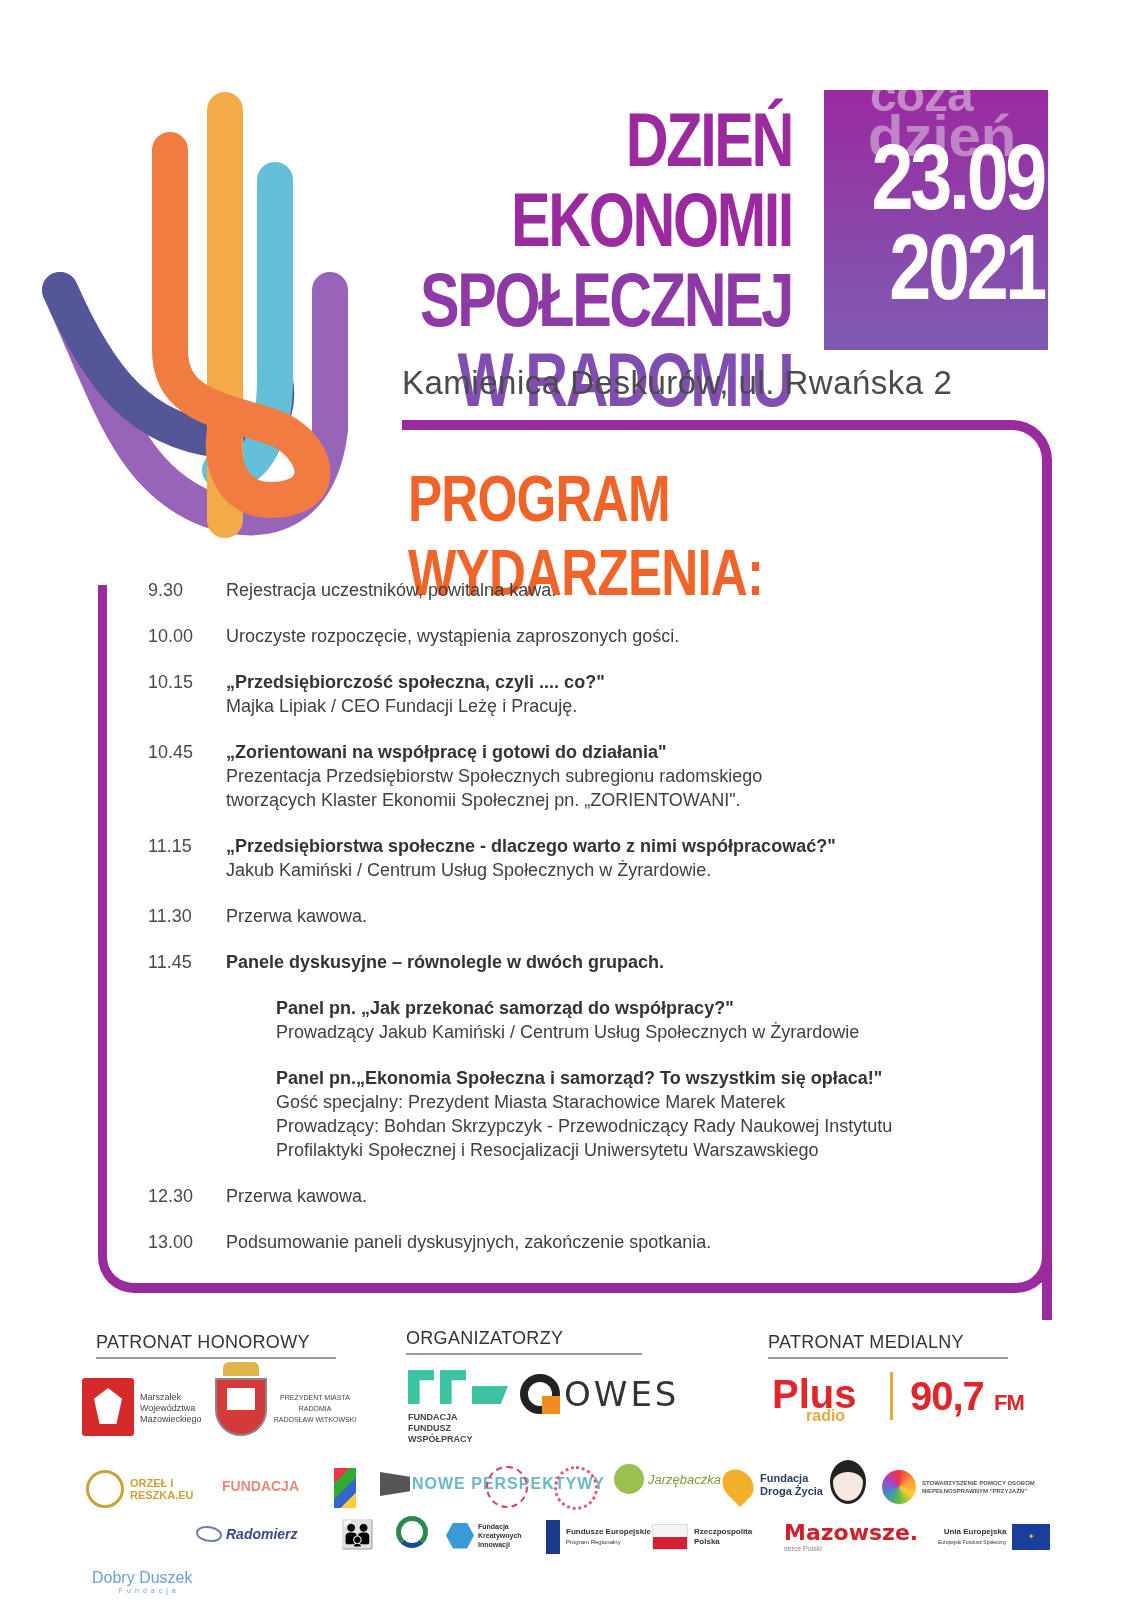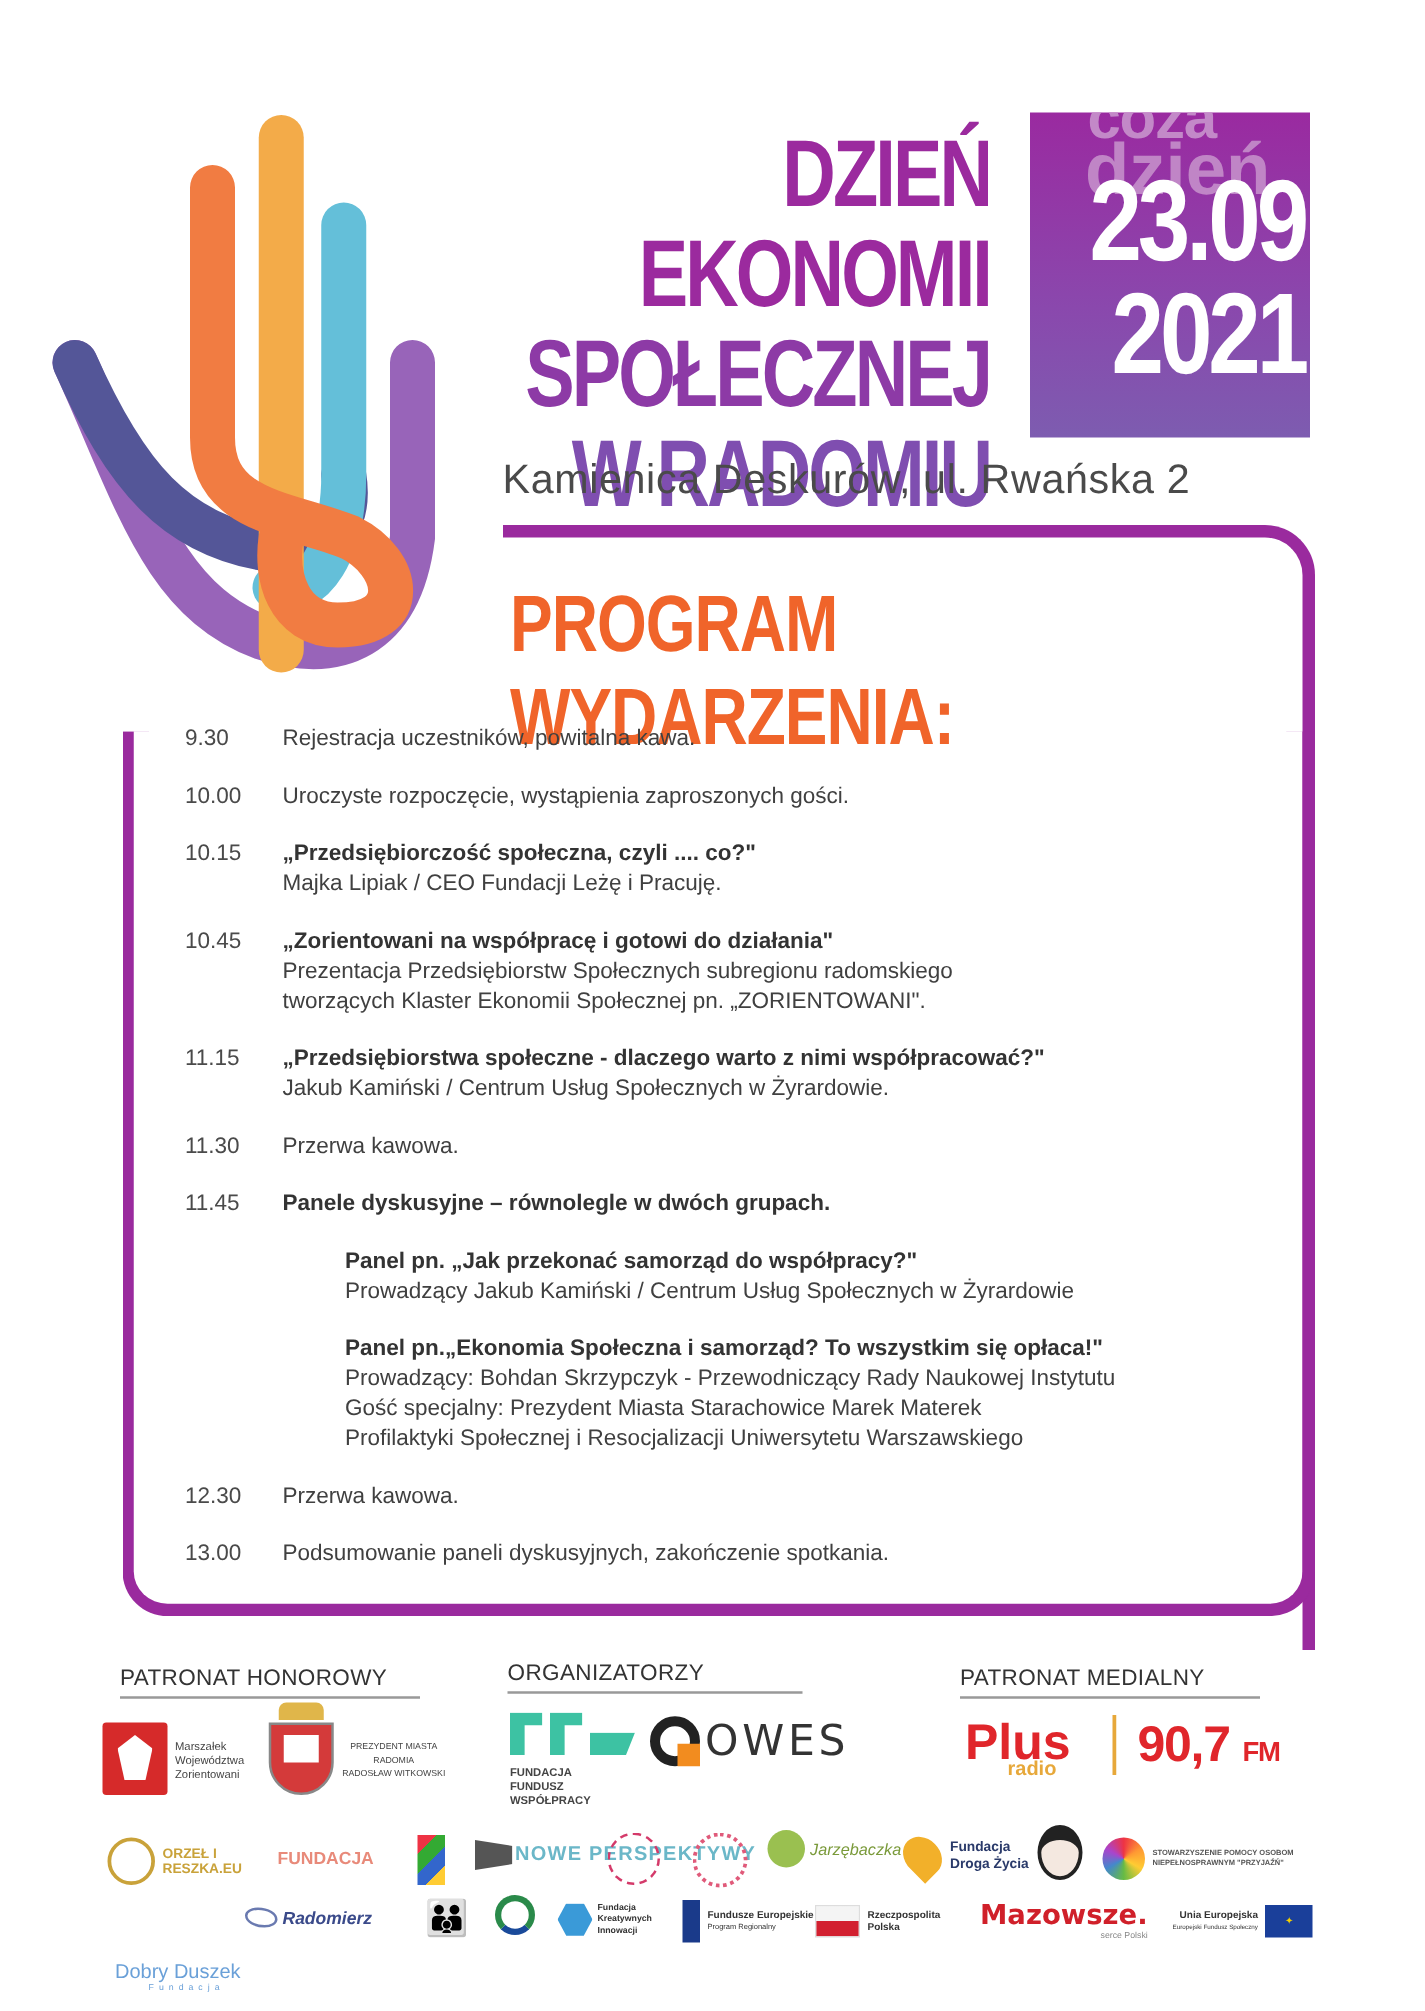--- a/index.html
+++ b/index.html
@@ -157,22 +157,22 @@
         <div class="bold">Panele dyskusyjne – równolegle w dwóch grupach.</div>
       </div>
   </div>
 
   <div class="sub">
     <div class="bold">Panel pn. „Jak przekonać samorząd do współpracy?"</div>
     <div>Prowadzący Jakub Kamiński / Centrum Usług Społecznych w Żyrardowie</div>
   </div>
   <div class="sub">
     <div class="bold">Panel pn.„Ekonomia Społeczna  i samorząd? To wszystkim się opłaca!"</div>
+    <div>Gość specjalny: Prezydent Miasta Starachowice Marek Materek</div>
     <div>Prowadzący: Bohdan Skrzypczyk - Przewodniczący Rady Naukowej Instytutu</div>
-    <div>Gość specjalny: Prezydent Miasta Starachowice Marek Materek</div>
     <div>Profilaktyki Społecznej i Resocjalizacji Uniwersytetu Warszawskiego</div>
   </div>
 
   <div class="item">
     <div class="time">12.30</div>
     <div class="body">
         <div>Przerwa kawowa.</div>
       </div>
   </div>
   <div class="item">
@@ -183,21 +183,21 @@
   </div>
 </div>
 
 <div class="sec-h" style="left:96px;top:1332px;width:240px;">PATRONAT HONOROWY</div>
 <div class="crest" style="left:82px;top:1378px;width:52px;height:58px;background:#d62a2a;">
   <div style="position:absolute;left:12px;top:10px;width:28px;height:36px;background:#fff;clip-path:polygon(50% 0,100% 30%,80% 100%,20% 100%,0 30%);"></div>
 </div>
 <div class="logo-small" style="left:140px;top:1392px;">
   <div>Marszałek</div>
   <div>Województwa</div>
-  <div>Zorientowani</div>
+  <div>Mazowieckiego</div>
 </div>
 <div class="crest" style="left:215px;top:1362px;width:52px;height:76px;">
   <div style="position:absolute;left:8px;top:0;width:36px;height:14px;background:#e0b64a;border-radius:6px 6px 0 0;"></div>
   <div style="position:absolute;left:0;top:16px;width:52px;height:58px;background:#d43a3a;border:2px solid #888;border-radius:0 0 26px 26px;"></div>
   <div style="position:absolute;left:12px;top:26px;width:28px;height:22px;background:#fff;"></div>
 </div>
 <div class="logo-small" style="left:270px;top:1392px;font-size:7px;text-align:center;width:90px;">
   <div>PREZYDENT MIASTA</div>
   <div>RADOMIA</div>
   <div>RADOSŁAW WITKOWSKI</div>
@@ -282,21 +282,21 @@
   <span style="display:inline-block;width:14px;height:34px;background:#1a3a8a;margin-right:6px;"></span>
   <span style="display:flex;flex-direction:column;color:#333;font-size:8px;line-height:10px;">
     <span>Fundusze Europejskie</span>
     <span style="font-weight:normal;font-size:6px;">Program Regionalny</span>
   </span>
 </div>
 <div class="spons" style="left:652px;top:1524px;">
   <span style="display:inline-block;width:36px;height:26px;background:linear-gradient(#f4f4f4 50%,#d22030 50%);border:1px solid #ddd;margin-right:6px;"></span>
   <span style="color:#333;font-size:8px;width:46px;line-height:10px;">Rzeczpospolita Polska</span>
 </div>
-<div class="spons" style="left:784px;top:1520px;flex-direction:column;align-items:flex-end;">
+<div class="spons" style="left:784px;top:1520px;flex-direction:column;align-items:flex-start;">
   <span style="color:#d0202a;font-size:22px;font-weight:bold;font-family:'DejaVu Sans',sans-serif;">Mazowsze.</span>
   <span style="color:#888;font-size:7px;font-weight:normal;">serce Polski</span>
 </div>
 <div class="spons" style="left:938px;top:1524px;">
   <span style="display:flex;flex-direction:column;align-items:flex-end;color:#333;font-size:8px;line-height:10px;margin-right:6px;">
     <span>Unia Europejska</span>
     <span style="font-weight:normal;font-size:5px;">Europejski Fundusz Społeczny</span>
   </span>
   <span style="display:inline-block;width:38px;height:26px;background:#1a3f9a;color:#f4d000;font-size:8px;text-align:center;line-height:26px;">✦</span>
 </div>

